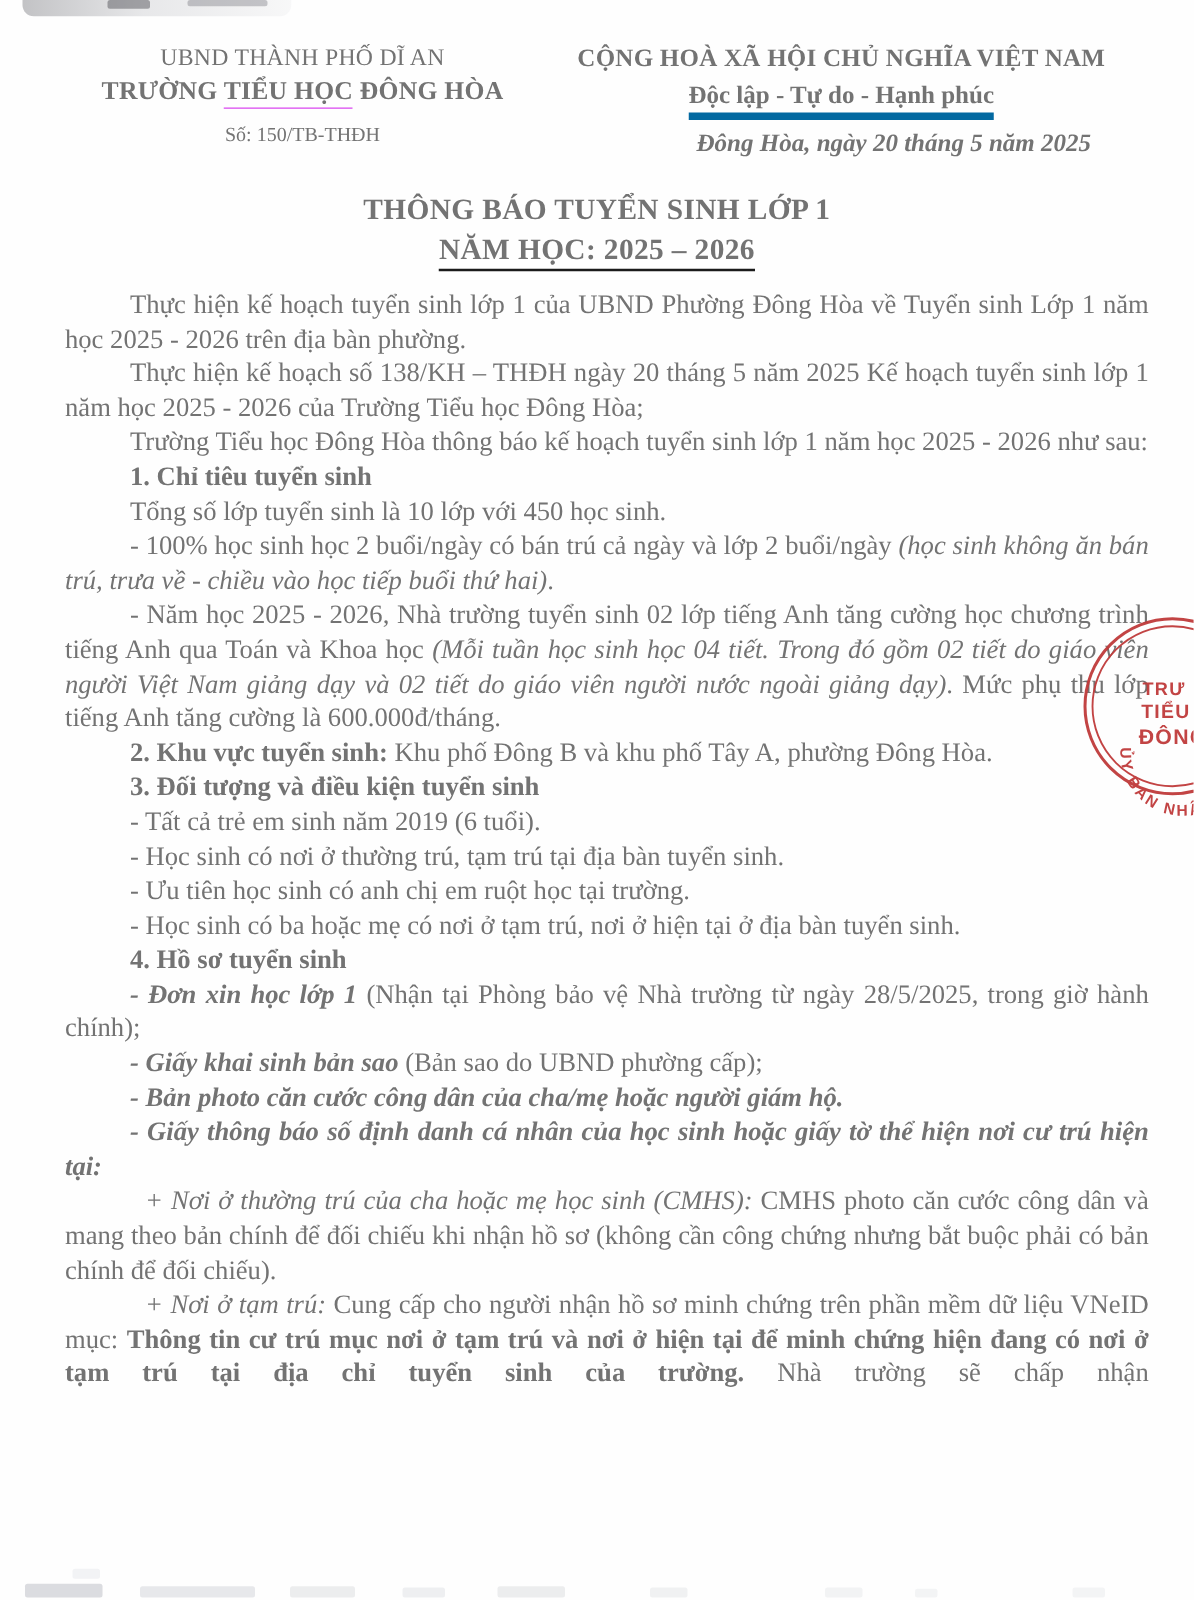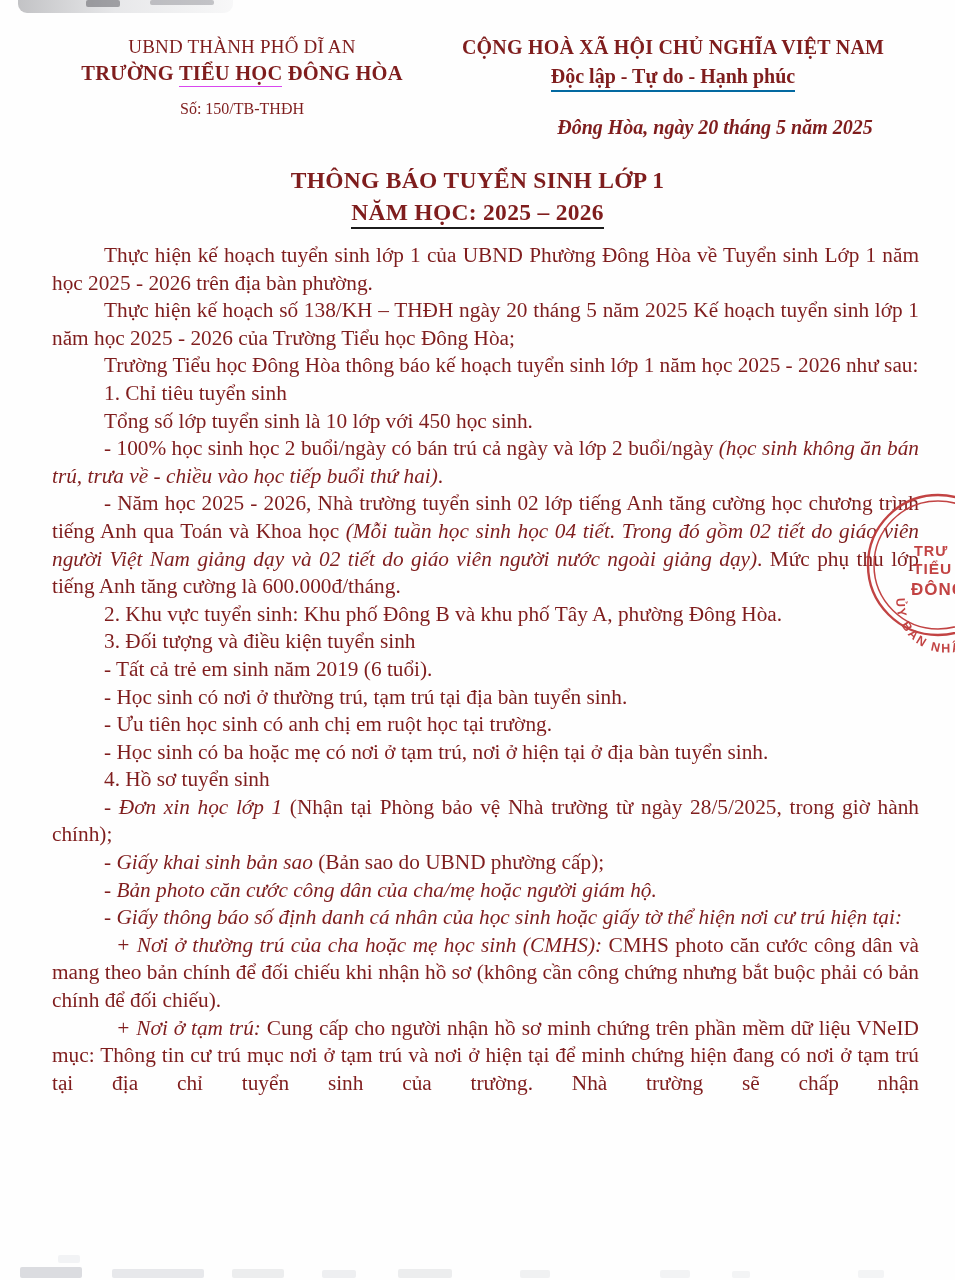--- a/index.html
+++ b/index.html
@@ -1,46 +1,46 @@
 <!DOCTYPE html>
 <html><head>
 <meta charset="utf-8">
 <style>
   html,body{margin:0;padding:0;}
   body{width:955px;height:1280px;background:#ffffff;overflow:hidden;}
   .page{
     position:relative;width:955px;height:1280px;background:#fefefe;
-    font-family:"Liberation Serif","DejaVu Serif",serif;color:#7f1d1d;
+    font-family:"Liberation Serif","DejaVu Serif",serif;color:#737373;
     overflow:hidden;
   }
   
   .header-row{display:flex;margin-top:34px;}
   .header-left{width:372px;margin-left:56px;text-align:center;}
   .hl-line1{font-size:19px;line-height:25px;letter-spacing:.2px;}
   .hl-line2{font-size:20.5px;line-height:28px;font-weight:bold;letter-spacing:.2px;}
   .hl-line2 .u{border-bottom:1px solid #d946ef;padding-bottom:2px;}
   .hl-num{font-size:16px;line-height:26px;margin-top:9px;}
   .header-right{flex:1;text-align:center;padding-right:37px;}
   .hr-line1{font-size:20px;line-height:27px;font-weight:bold;letter-spacing:.2px;}
   .hr-line2{font-size:20px;line-height:27px;font-weight:bold;margin-top:2px;}
-  .hr-line2 span{border-bottom:2px solid #0369a1;padding-bottom:3px;}
+  .hr-line2 span{border-bottom:6px solid #0369a1;padding-bottom:3px;}
   .hr-date{font-size:20px;line-height:27px;font-weight:bold;font-style:italic;
-           margin-top:24px;padding-left:84px;}
+           margin-top:12px;padding-left:84px;}
   
   .title-block{text-align:center;margin-top:24px;}
   .title-line1{font-size:23.5px;line-height:30px;font-weight:bold;letter-spacing:.3px;text-align:center;}
   .title-line2{font-size:23.5px;line-height:30px;font-weight:bold;letter-spacing:.3px;margin-top:2px;}
   .title-line2 span{border-bottom:2.5px solid #1b1b1b;padding-bottom:2px;}
   
   .doc-body{margin:15px 36px 0 52px;font-size:21.3px;line-height:27.6px;
             text-align:justify;}
   .para{margin:0;text-indent:52px;}
   .para.pp{text-indent:64px;}
   .para.jl{text-align-last:justify;}
-  .b{font-weight:normal;}
+  .b{font-weight:bold;}
   .i{font-style:italic;}
   
   .stamp{position:absolute;left:828px;top:455px;width:210px;height:225px;
          pointer-events:none;opacity:.95;}
   
   .smudge-top{position:absolute;left:18px;top:0;width:215px;height:13px;
     background:linear-gradient(90deg,rgba(105,106,112,.40),rgba(150,152,160,.22) 45%,rgba(190,192,198,.10));
     border-radius:0 0 9px 9px;}
   .smudge-dash1{position:absolute;left:86px;top:0;width:34px;height:7px;background:rgba(70,71,78,.45);border-radius:2px;}
   .smudge-dash2{position:absolute;left:150px;top:0;width:64px;height:5px;background:rgba(80,81,88,.30);border-radius:2px;}

